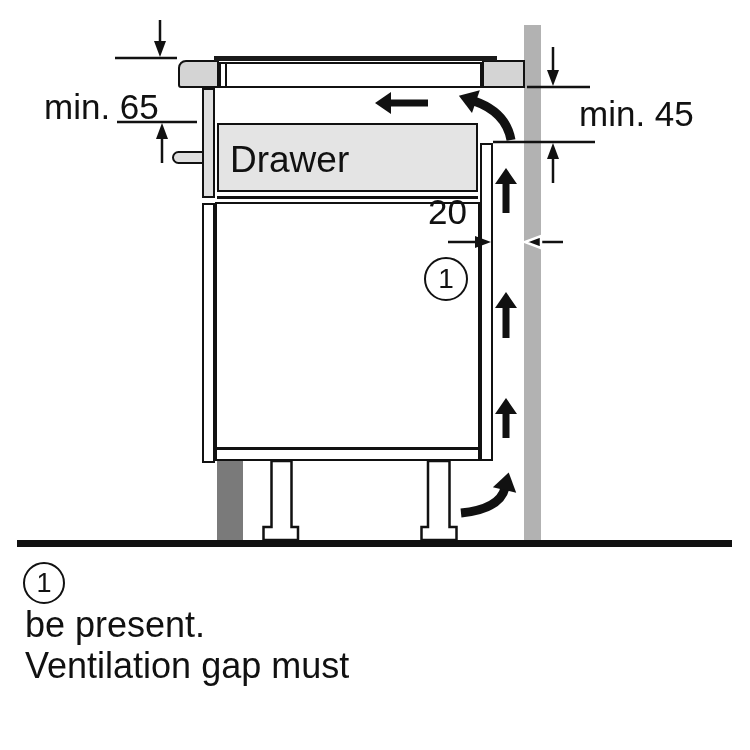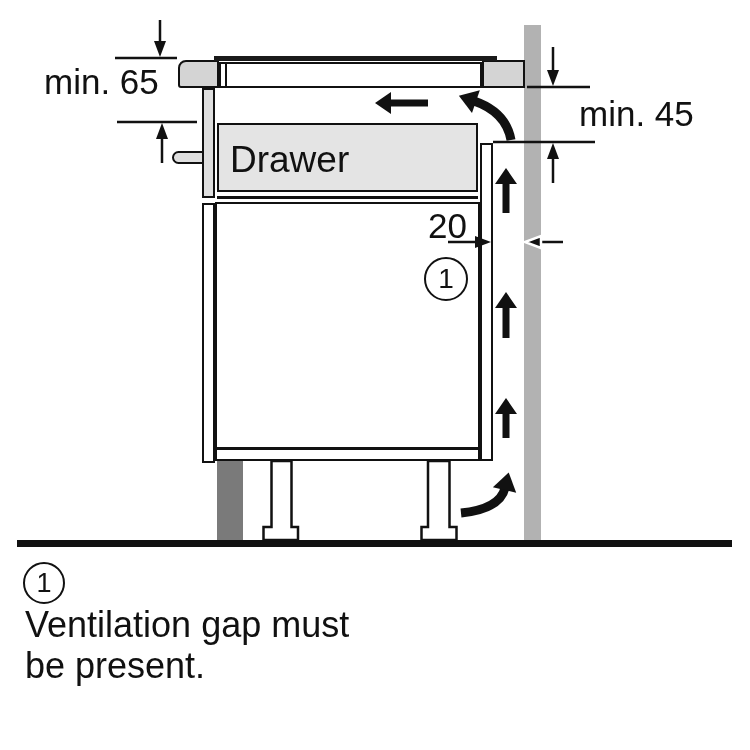--- a/index.html
+++ b/index.html
@@ -21,23 +21,23 @@
   .handle{left:172px;top:151px;width:34px;height:13px;background:var(--panel_front,#dfdfdf);border:2px solid var(--line,#111);border-radius:7px 0 0 7px;}
   .drawer-box{left:217px;top:123px;width:261px;height:69px;background:var(--panel,#e4e4e4);border:2.5px solid var(--line,#111);}
   .drawer-rail{left:217px;top:196px;width:261px;height:2.5px;background:var(--line,#111);}
   .cabinet{left:215px;top:202px;width:265px;height:259px;background:#fff;border:2.5px solid var(--line,#111);}
   .bottom-line{left:217px;top:447px;width:274px;height:2.5px;background:var(--line,#111);}
   .back-panel{left:480px;top:143px;width:12.5px;height:318px;background:#fff;border:2.5px solid var(--line,#111);}
   .door-front{left:202px;top:203px;width:13px;height:260px;background:#fff;border:2px solid var(--line,#111);}
   .plinth{left:217px;top:461px;width:26px;height:79px;background:var(--plinth,#7a7a7a);}
   
   .lbl{position:absolute;white-space:nowrap;line-height:1;}
-  .lbl-min65{left:44px;top:64px;font-size:35px;}
+  .lbl-min65{left:44px;top:89px;font-size:35px;}
   .lbl-min45{left:579px;top:96px;font-size:35px;}
-  .lbl-20{left:428px;top:208px;font-size:35px;}
+  .lbl-20{left:428px;top:194px;font-size:35px;}
   .lbl-drawer{left:230px;top:141px;font-size:37px;}
   .badge{
     position:absolute;border:2.5px solid var(--line,#111);border-radius:50%;
     background:#fff;display:flex;align-items:center;justify-content:center;
   }
   .badge-diagram{left:424px;top:257px;width:40px;height:40px;font-size:28px;}
   .badge-legend{left:23px;top:562px;width:38px;height:38px;font-size:27px;}
   .legend-note{left:25px;top:604px;font-size:36px;line-height:41px;}
   .units-note{right:18px;top:703px;font-size:35px;}
   svg.overlay{position:absolute;left:0;top:0;pointer-events:none;}
@@ -108,17 +108,17 @@
   <div class="lbl lbl-drawer">Drawer</div>
 
   <div class="badge badge-diagram">
     <span>1</span>
   </div>
 
   <div class="badge badge-legend">
     <span>1</span>
   </div>
   <div class="lbl legend-note">
+    <div>be present.</div>
     <div>Ventilation gap must</div>
-    <div>be present.</div>
   </div>
 
 </div>
 
 </body></html>

